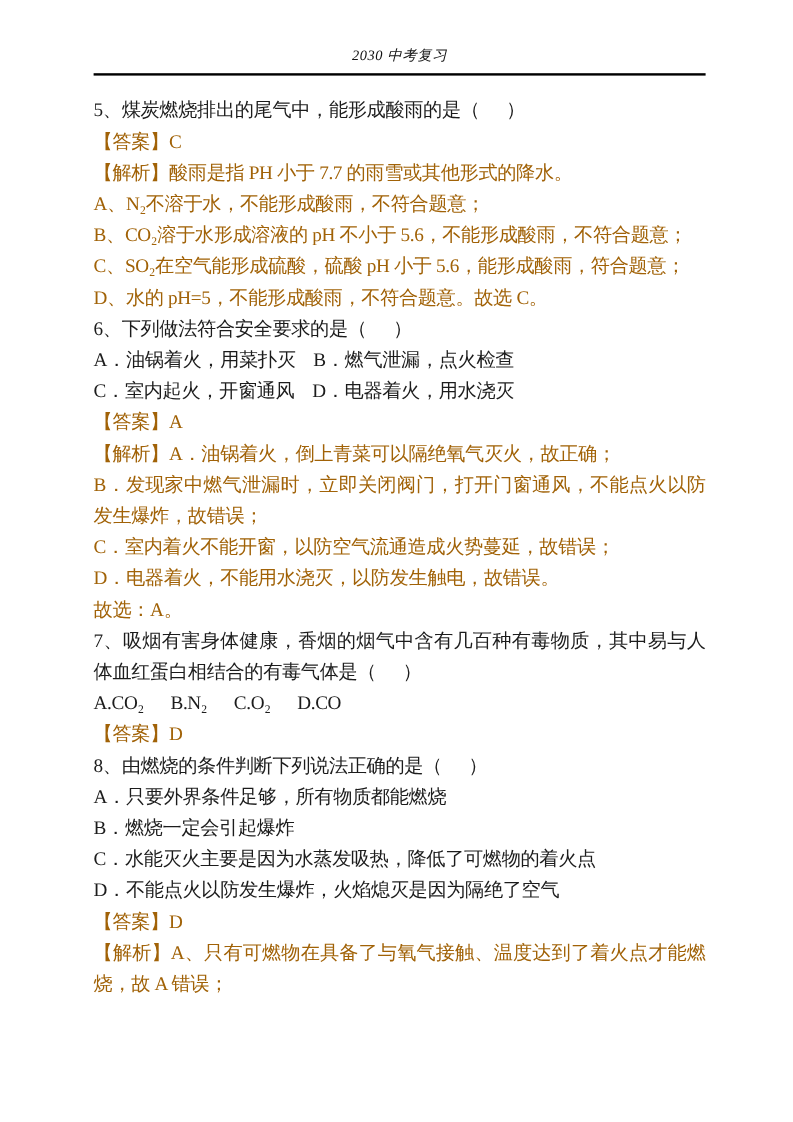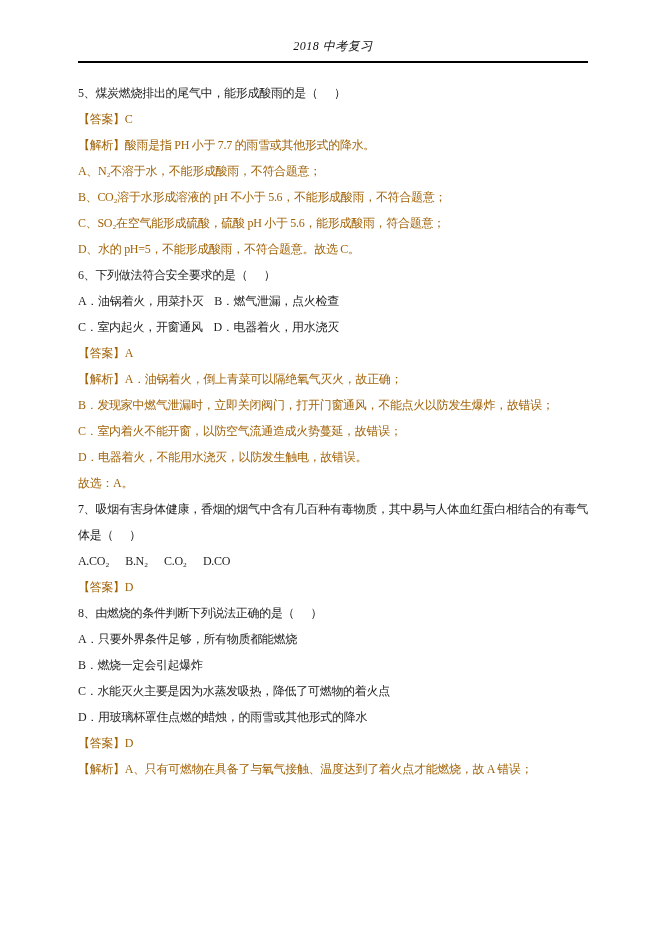--- a/index.html
+++ b/index.html
@@ -24,36 +24,36 @@
     padding-bottom:6px;
     border-bottom:2px solid #000000;
     letter-spacing:0.5px;
   }
   .content{
     width:510px;
     margin-top:17px;
   }
   .line{
     margin:0;
-    font-size:12px;
+    font-size:16px;
     line-height:26px;
     letter-spacing:-0.3px;
     white-space:pre-wrap;
     text-align:justify;
     word-break:break-all;
   }
   .black{color:#1c1c1c;}
   .red{color:#a16207;}
 </style>
 </head>
 <body>
 
 <div class="page">
 
-  <div class="doc-header">2018 中考复习</div>
+  <div class="doc-header">2030 中考复习</div>
 
   <div class="content">
 
     <section>
       <p class="line black">5、煤炭燃烧排出的尾气中，能形成酸雨的是（      ）</p>
       <p class="line red">【答案】C</p>
       <p class="line red">【解析】酸雨是指 PH 小于 7.7 的雨雪或其他形式的降水。</p>
       <p class="line red">A、N₂不溶于水，不能形成酸雨，不符合题意；</p>
       <p class="line red">B、CO₂溶于水形成溶液的 pH 不小于 5.6，不能形成酸雨，不符合题意；</p>
       <p class="line red">C、SO₂在空气能形成硫酸，硫酸 pH 小于 5.6，能形成酸雨，符合题意；</p>
@@ -76,19 +76,19 @@
       <p class="line black">7、吸烟有害身体健康，香烟的烟气中含有几百种有毒物质，其中易与人体血红蛋白相结合的有毒气体是（      ）</p>
       <p class="line black">A.CO₂      B.N₂      C.O₂      D.CO</p>
       <p class="line red">【答案】D</p>
     </section>
 
     <section>
       <p class="line black">8、由燃烧的条件判断下列说法正确的是（      ）</p>
       <p class="line black">A．只要外界条件足够，所有物质都能燃烧</p>
       <p class="line black">B．燃烧一定会引起爆炸</p>
       <p class="line black">C．水能灭火主要是因为水蒸发吸热，降低了可燃物的着火点</p>
-      <p class="line black">D．用玻璃杯罩住点燃的蜡烛，的雨雪或其他形式的降水</p>
+      <p class="line black">D．不能点火以防发生爆炸，火焰熄灭是因为隔绝了空气</p>
       <p class="line red">【答案】D</p>
       <p class="line red">【解析】A、只有可燃物在具备了与氧气接触、温度达到了着火点才能燃烧，故 A 错误；</p>
     </section>
 
   </div>
 </div>
 
 </body></html>

